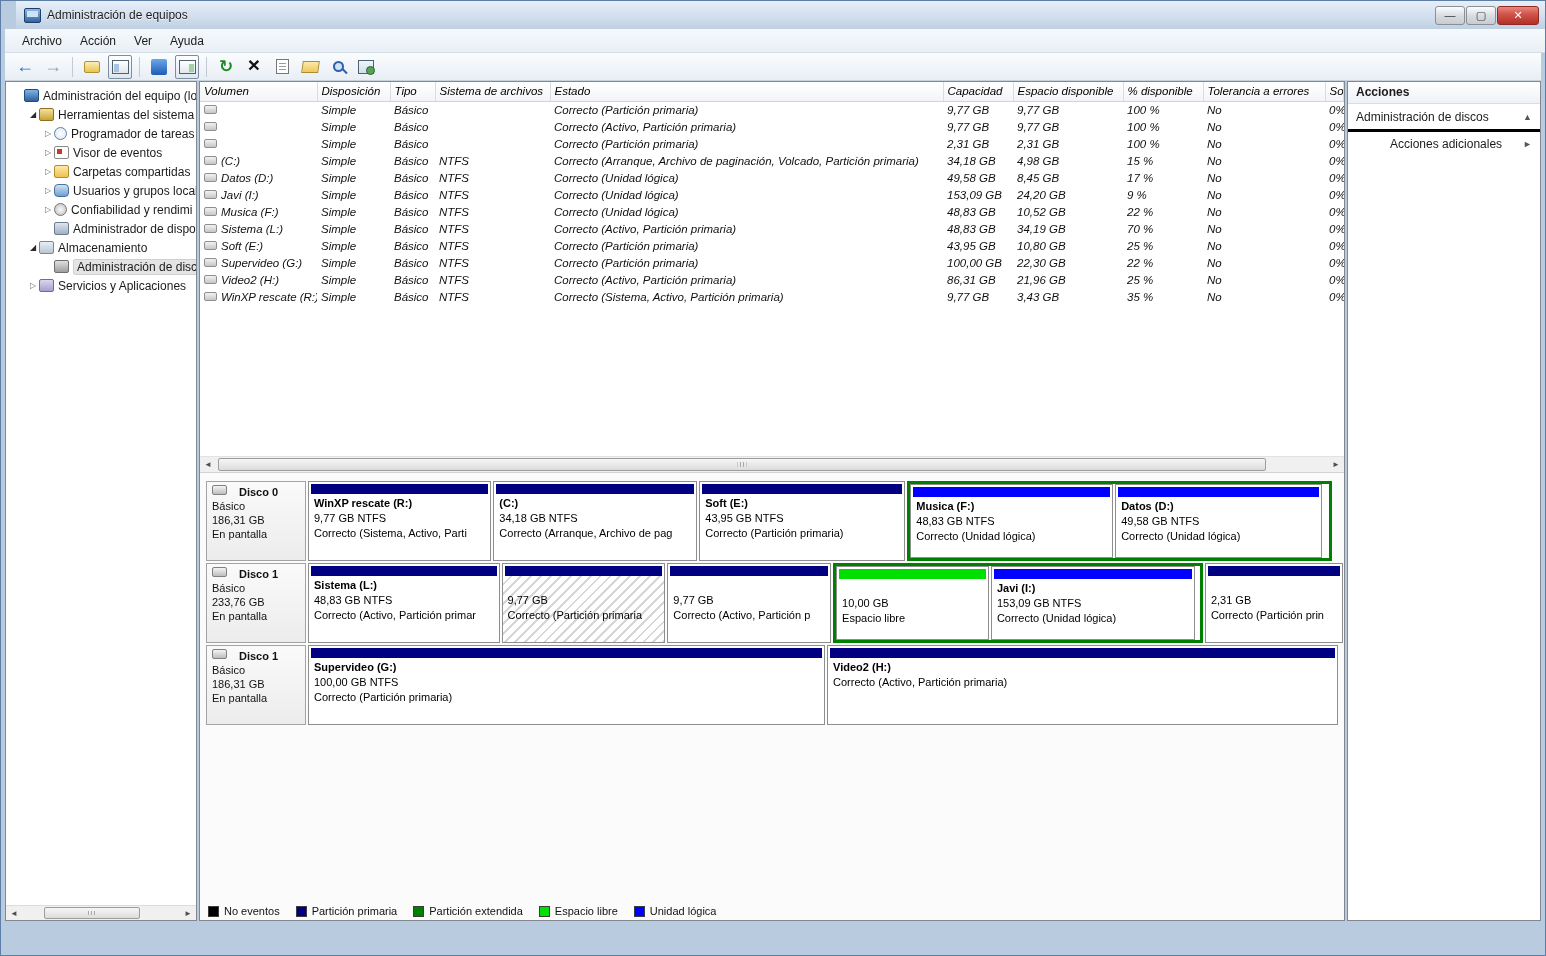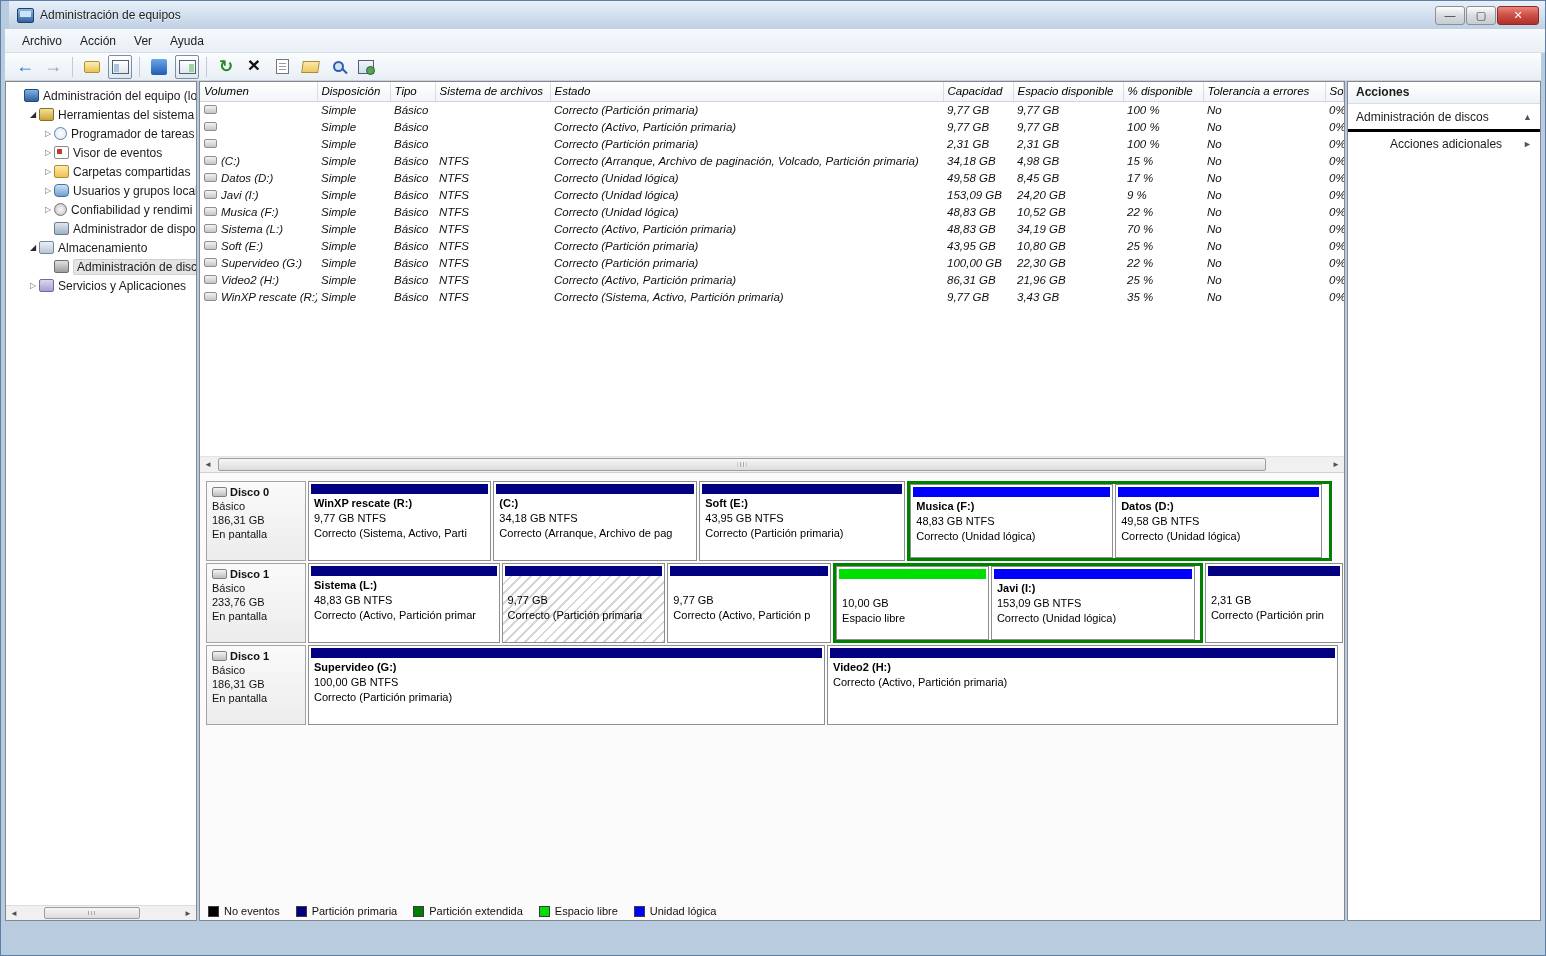--- a/index.html
+++ b/index.html
@@ -2,21 +2,21 @@
 <html><head>
 <meta charset="utf-8">
 <style>
   * { margin:0; padding:0; box-sizing:border-box; }
   html,body { width:1546px; height:956px; overflow:hidden;
     font-family:"Liberation Sans","DejaVu Sans",sans-serif; }
   .window { position:relative; width:1546px; height:956px;
     background:#b9cbdf; border:1px solid #5d7ea6; }
 
   
-  .titlebar { position:absolute; left:8px; top:0; right:0; height:28px;
+  .titlebar { position:absolute; left:15px; top:0; right:0; height:28px;
     background:linear-gradient(#e8f0f9,#cfdded 60%,#bfd0e3);
     display:flex; align-items:center; padding:0 6px; }
   .app-icon { width:17px; height:15px; margin:0 6px 0 2px; position:relative;
     background:linear-gradient(#8fb8e8,#33639e); border:1px solid #1f4066; border-radius:2px; }
   .app-icon:after { content:""; position:absolute; left:2px; top:2px; right:2px; bottom:5px; background:#cfe3f7; }
   .title-text { font-size:12px; color:#1c1c1c; text-shadow:0 1px 0 rgba(255,255,255,.7); }
   .win-btns { margin-left:auto; display:flex; }
   .win-btn { width:30px; height:19px; border:1px solid #8a8f94; border-radius:3px; margin-left:1px;
     background:linear-gradient(#fdfdfd,#d9dde1 50%,#c6ccd2); color:#333; font-size:11px;
     display:flex; align-items:center; justify-content:center; line-height:1; }
@@ -108,21 +108,21 @@
   .volcell { display:flex; align-items:center; gap:4px; }
   .vol-icn { width:13px; height:9px; flex:none; background:linear-gradient(#f2f2f2,#c6c6c6);
     border:1px solid #8f8f8f; border-radius:2px; }
   .center-scroll { height:17px; background:#f0f0f0; border-top:1px solid #e3e3e3; border-bottom:1px solid #d2d2d2; position:relative; }
 
   
   .disk-pane { flex:1; position:relative; background:#fbfbfb; padding:8px 6px 0 6px; overflow:hidden; }
   .disk-row { display:flex; height:80px; margin-bottom:2px; }
   .disk-head { width:100px; flex:none; border:1px solid #a3a3a3;
     background:linear-gradient(#fafafa,#ececec); padding:3px 5px; font-size:11px; line-height:14px; color:#111; }
-  .disk-head .dh-name { font-weight:bold; display:flex; align-items:center; gap:3px; }
+  .disk-head .dh-name { font-weight:bold; display:flex; align-items:flex-start; gap:12px; }
   .d-disk { width:15px; height:10px; background:linear-gradient(#f4f4f4,#bdbdbd); border:1px solid #808080; border-radius:2px; flex:none; }
   .d-cdrom { width:13px; height:13px; border-radius:50%; flex:none; border:1px solid #8a97a3;
     background:radial-gradient(circle at 50% 50%, #ffffff 0 2px, #cfd6dd 3px, #eef1f4 6px); }
   .disk-strip { flex:1; display:flex; gap:2px; margin-left:2px; align-items:stretch; }
   .part { border:1px solid #8e8e8e; background:#fff; display:flex; flex-direction:column; overflow:hidden; }
   .part .bar { height:10px; margin:2px 2px 0 2px; flex:none; }
   .part .body { flex:1; padding:2px 5px 0 5px; overflow:hidden; }
   .part .l1 { font-size:11px; font-weight:bold; line-height:15px; min-height:15px; white-space:nowrap; overflow:hidden; }
   .part .l2, .part .l3 { font-size:11px; line-height:15px; white-space:nowrap; overflow:hidden; }
   .part.hatched .body { background:repeating-linear-gradient(135deg,#ffffff 0 5px,#d6d6d6 5px 7px); }

